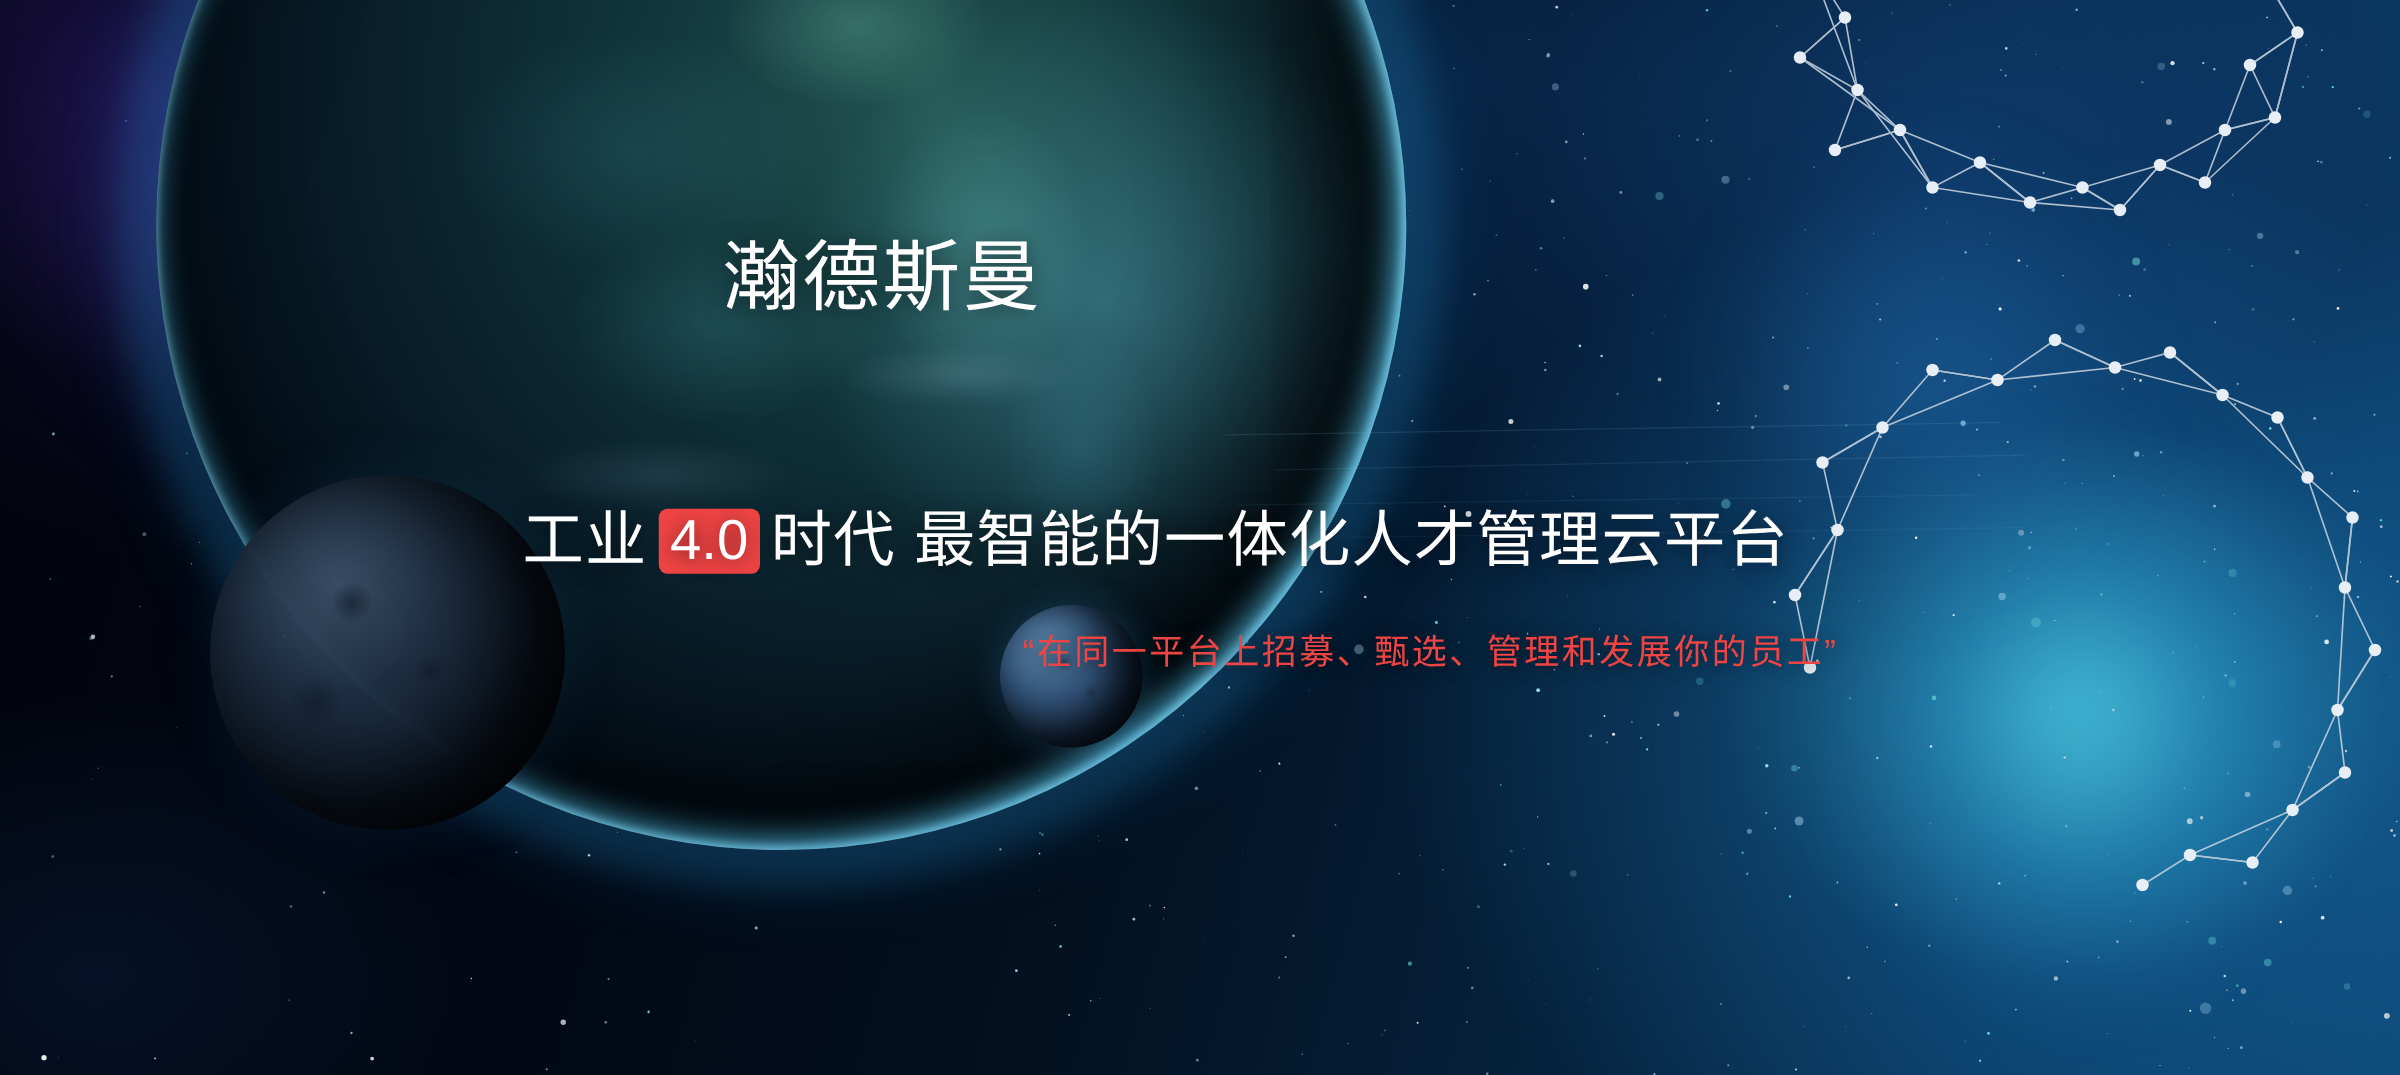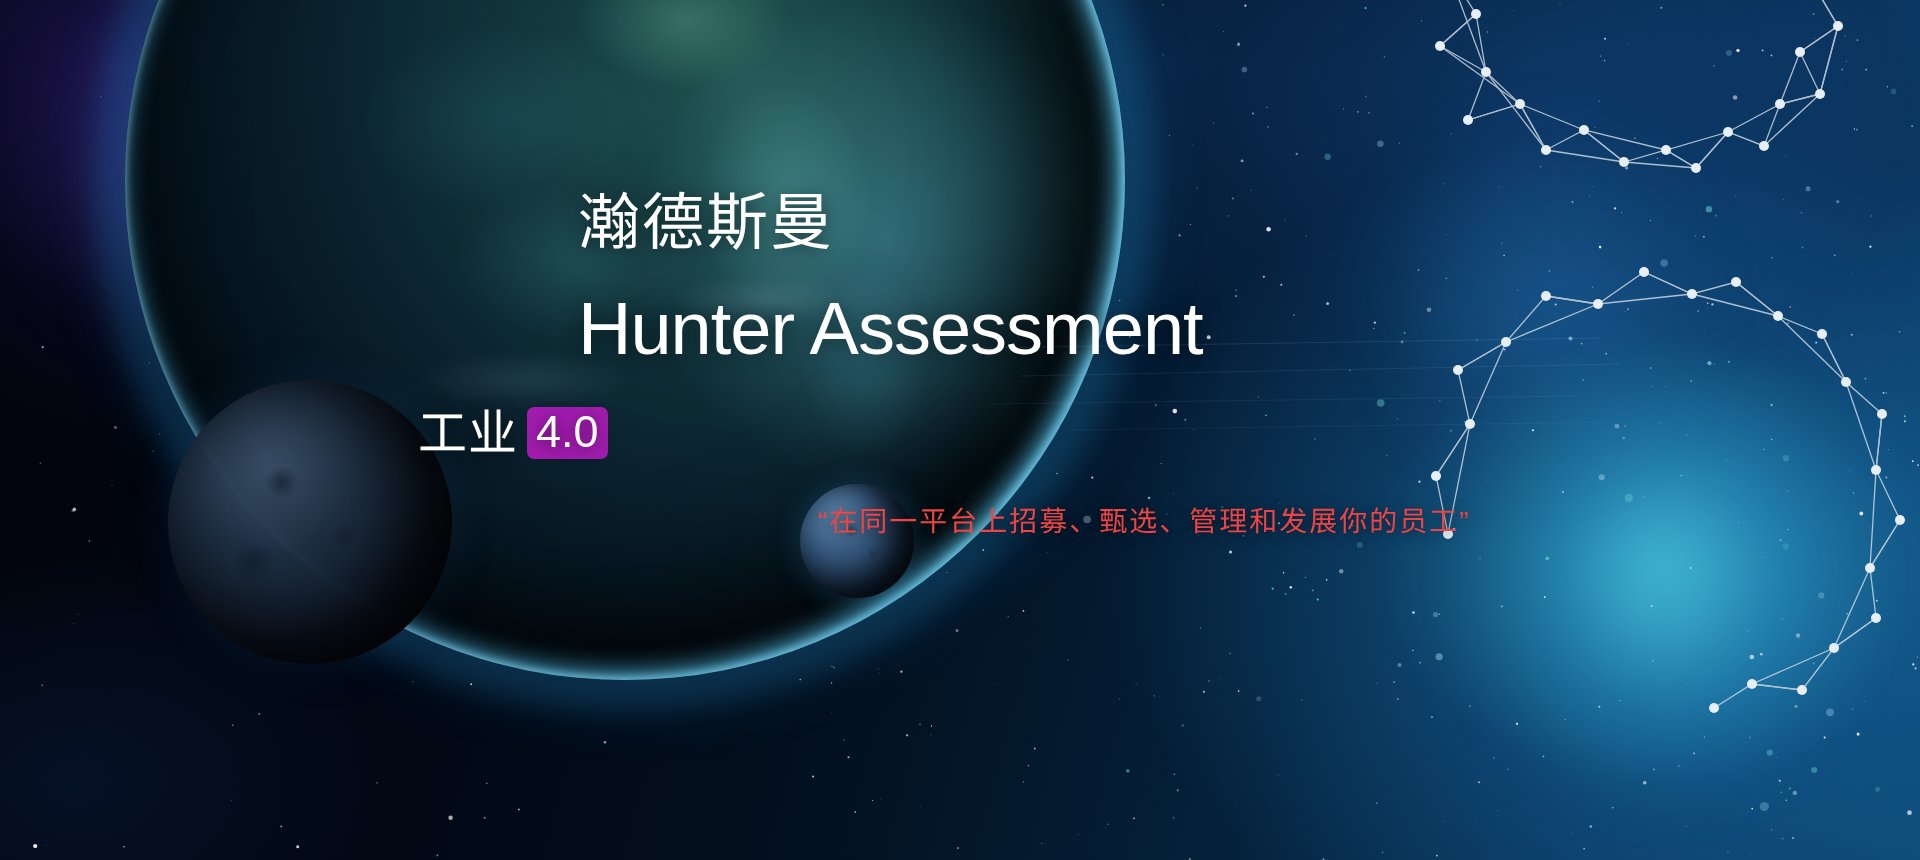--- a/index.html
+++ b/index.html
@@ -153,21 +153,21 @@
   .tagline{
     position:absolute; left:418px; top:407px;
     display:flex; align-items:center;
     font-size:49px; line-height:1;
     color:#ffffff; font-weight:400;
     letter-spacing:1px;
     text-shadow:0 2px 16px rgba(0,0,0,.6);
   }
   .badge-40{
     display:inline-flex; align-items:center; justify-content:center;
-    background:#a21caf;
+    background:#ef4444;
     color:#ffffff;
     border-radius:7px;
     padding:2px 9px 5px 9px;
     margin:0 9px;
     font-size:45px; line-height:1;
     letter-spacing:0;
   }
   .subtitle{
     position:absolute; left:818px; top:508px;
     font-size:28px; line-height:1;
@@ -779,21 +779,21 @@
         <circle cx="446" cy="380" r="5"></circle>
       <circle cx="404" cy="410" r="5"></circle>
         <circle cx="372" cy="452" r="5"></circle>
         <circle cx="322" cy="446" r="5"></circle>
       <circle cx="284" cy="470" r="5"></circle>
     </g>
   </svg>
 
   <div class="copy">
     <div class="title-cn">瀚德斯曼</div>
-    <div class="title-en">Hunter Assessment</div>
     <div class="tagline">
       <span>工业</span>
       <span class="badge-40">4.0</span>
+      <span>时代 最智能的一体化人才管理云平台</span>
     </div>
     <div class="subtitle">“在同一平台上招募、甄选、管理和发展你的员工”</div>
   </div>
 
 </div>
 
 </body></html>

